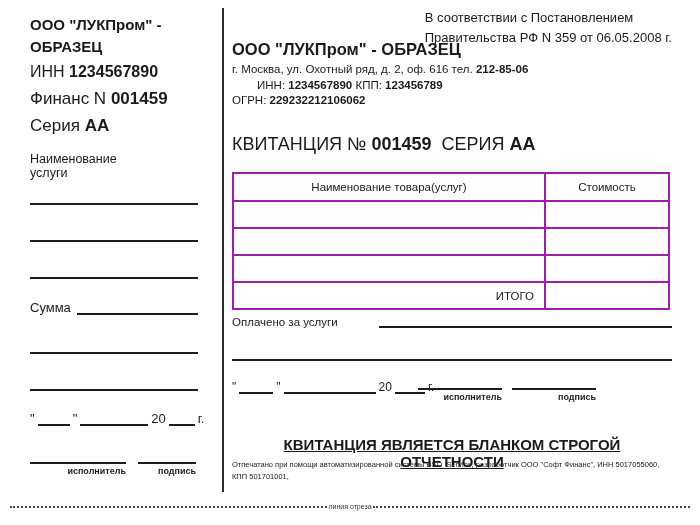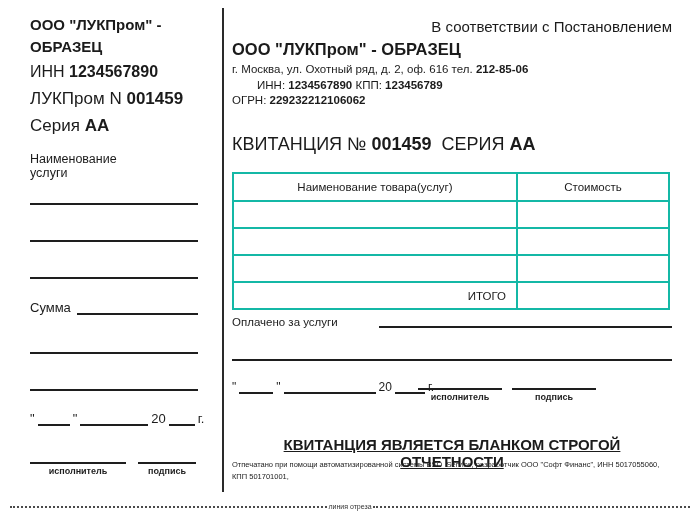--- a/index.html
+++ b/index.html
@@ -8,21 +8,21 @@
     position:relative; width:700px; height:525px; background:#ffffff;
     color:#1b1b1b; overflow:hidden;
   }
   
   .bline { border-bottom:2px solid #1e1e1e; }
   .fillrow { display:flex; align-items:flex-end; }
   .fillrow .fill { border-bottom:2px solid #1e1e1e; height:14px; }
   .fillrow .grow { flex:1; margin-left:6px; }
   .dateline { display:flex; align-items:flex-end; white-space:pre; }
   .dateline .fill { border-bottom:2px solid #1e1e1e; height:12px; margin:0 3px; }
-  .sig { border-top:2px solid #1e1e1e; text-align:center; font-size:9px;
+  .sig { border-top:2px solid #1e1e1e; text-align:right; font-size:9px;
          font-weight:bold; padding-top:2px; color:#1e1e1e; }
   b { font-weight:bold; }
 
   
   .stub { position:absolute; left:30px; top:0; width:168px; }
   .stub-company { position:absolute; top:14px; font-size:15px; font-weight:bold; line-height:1.45; }
   .stub-inn { position:absolute; top:63px; font-size:16px; }
   .stub-koreshok { position:absolute; top:89px; font-size:17px; }
   .stub-series { position:absolute; top:116px; font-size:17px; }
   .stub-service { position:absolute; top:152px; width:168px; font-size:12.5px;gap:40px; }
@@ -36,32 +36,32 @@
   .stub-sigs { position:absolute; top:462px; width:168px; display:flex; }
   .stub-sig-exec { width:96px; }
   .stub-sig-sign { width:58px; margin-left:12px; }
 
   
   .divider { position:absolute; left:222px; top:8px; height:484px;
              border-left:2px solid #2a2a2a; }
 
   
   .receipt { position:absolute; left:232px; top:0; width:440px; }
-  .reg-note { position:absolute; top:16px; right:0; text-align:left;
-              font-size:15px; line-height:1.5; }
+  .reg-note { position:absolute; top:8px; right:0; text-align:left;
+              font-size:13px; line-height:1.5; }
   .rc-company { position:absolute; top:40px; font-size:16.5px; font-weight:bold; }
   .rc-address { position:absolute; top:63px; font-size:11.5px; }
   .rc-innkpp { position:absolute; top:79px; font-size:11.5px;margin-left:25px; }
   .rc-ogrn { position:absolute; top:94px; font-size:11.5px; }
   .rc-title { position:absolute; top:134px; font-size:18px; }
   .rc-table { position:absolute; top:172px; width:438px; border-collapse:collapse; }
-  .rc-table td, .rc-table th { border:2px solid #14b8a6; font-weight:normal; }
+  .rc-table td, .rc-table th { border:2px solid #a21caf; font-weight:normal; }
   .rc-table th { font-size:11.5px; text-align:center; height:28px; }
   .rc-table td { height:27px; font-size:11.5px; }
-  .col-cost { width:152px; }
+  .col-cost { width:124px; }
   .total-cell { text-align:right; padding-right:10px;margin-top:10px; }
   .rc-paid { position:absolute; top:314px; width:440px; font-size:11.5px;gap:35px; }
   .rc-line { position:absolute; top:347px; width:440px; height:14px; }
   .rc-daterow { position:absolute; top:380px; width:440px; font-size:12px; }
   .rc-sig-exec { position:absolute; left:186px; top:8px; width:84px; }
   .rc-sig-sign { position:absolute; left:280px; top:8px; width:84px; }
   .rc-strict { position:absolute; top:436px; width:440px; text-align:center;
                font-size:15px; font-weight:bold;text-decoration:underline; }
   .rc-fine { position:absolute; top:459px; width:440px; text-align:left;
              font-size:7.5px; line-height:1.55; color:#222; }
@@ -81,21 +81,21 @@
   <div class="stub">
     <div class="stub-company">
       <div>ООО "ЛУКПром" -</div>
       <div>ОБРАЗЕЦ</div>
     </div>
     <div class="stub-inn">
       <span>ИНН</span>
       <b>1234567890</b>
     </div>
     <div class="stub-koreshok">
-      <span>ЛУКПром N</span>
+      <span>Финанс N</span>
       <b>001459</b>
     </div>
     <div class="stub-series">
       <span>Серия</span>
       <b>АА</b>
     </div>
     <div class="stub-service fillrow">
       <span>Наименование услуги</span>
       <div class="fill grow"></div>
     </div>
@@ -115,20 +115,21 @@
       <div class="sig stub-sig-exec">исполнитель</div>
       <div class="sig stub-sig-sign">подпись</div>
     </div>
   </div>
 
   <div class="divider"></div>
 
   <div class="receipt">
     <div class="reg-note">
       <div>В соответствии с Постановлением</div>
+      <div>Правительства РФ N 359 от 06.05.2008 г.</div>
     </div>
     <div class="rc-company">ООО "ЛУКПром" - ОБРАЗЕЦ</div>
     <div class="rc-address">
       <span>г. Москва, ул. Охотный ряд, д. 2, оф. 616 тел.</span>
       <b>212-85-06</b>
     </div>
     <div class="rc-innkpp">
       <span>ИНН:</span>
       <b>1234567890</b>
       <span>КПП:</span>

